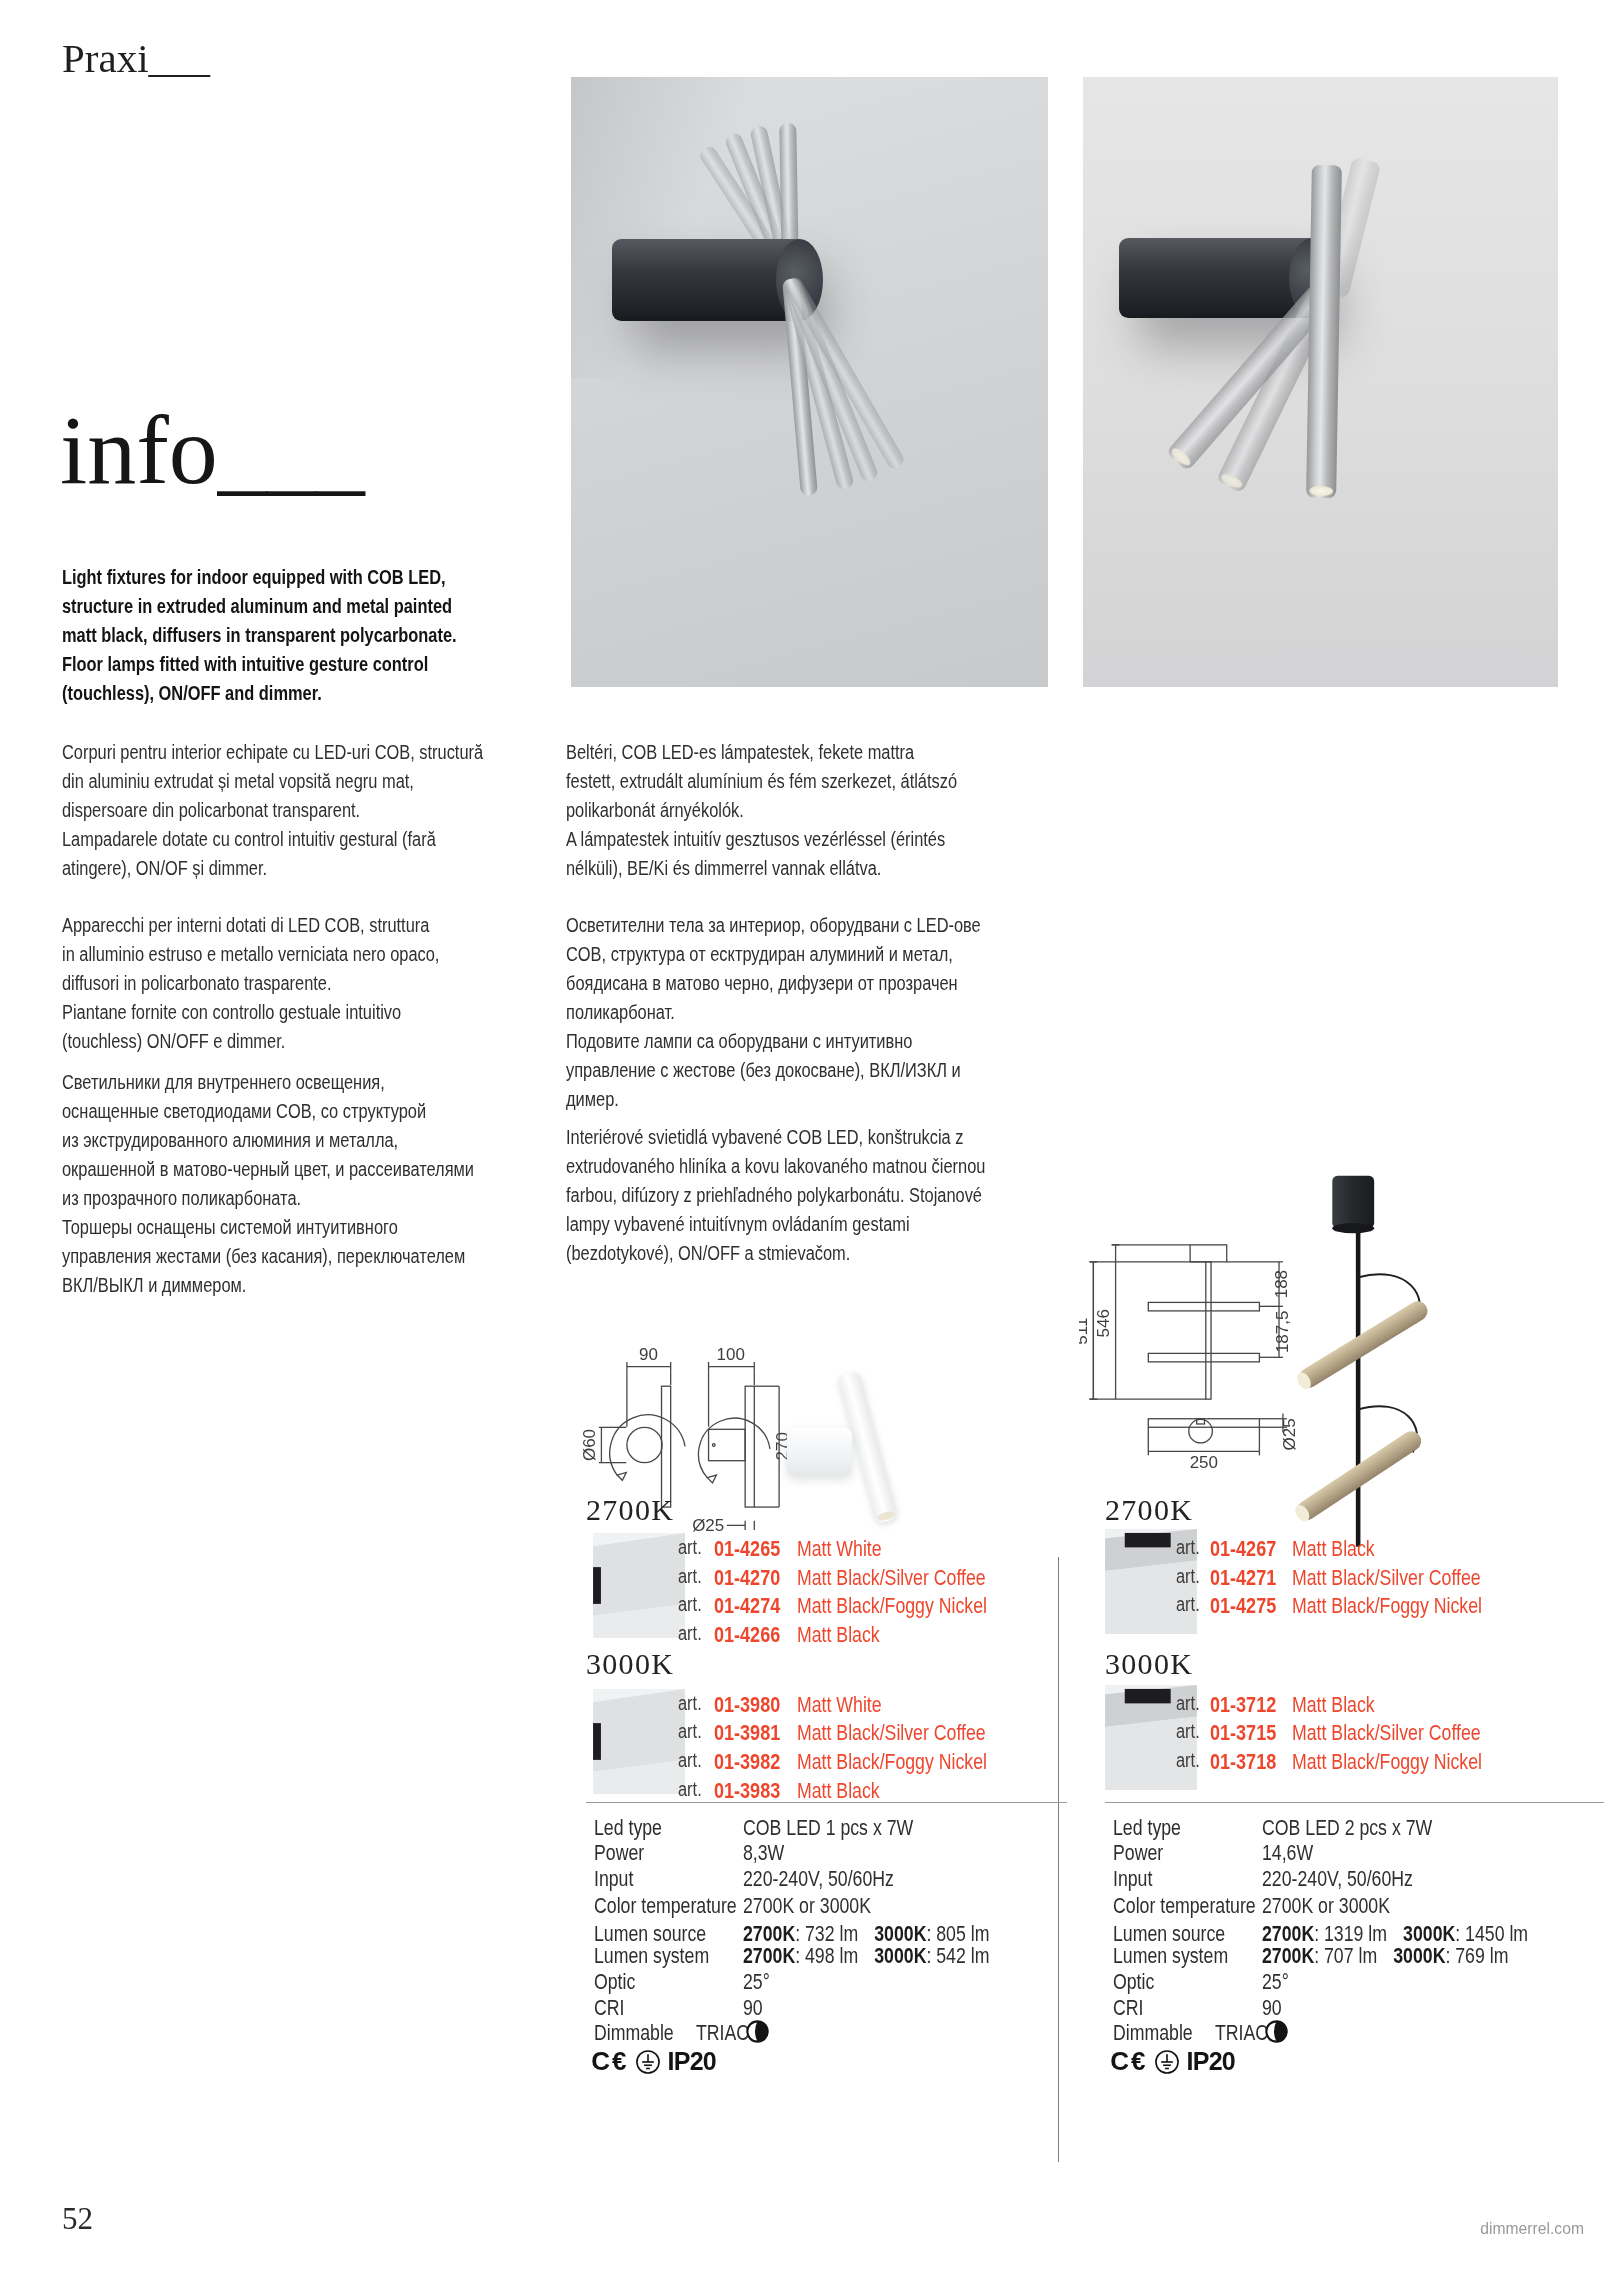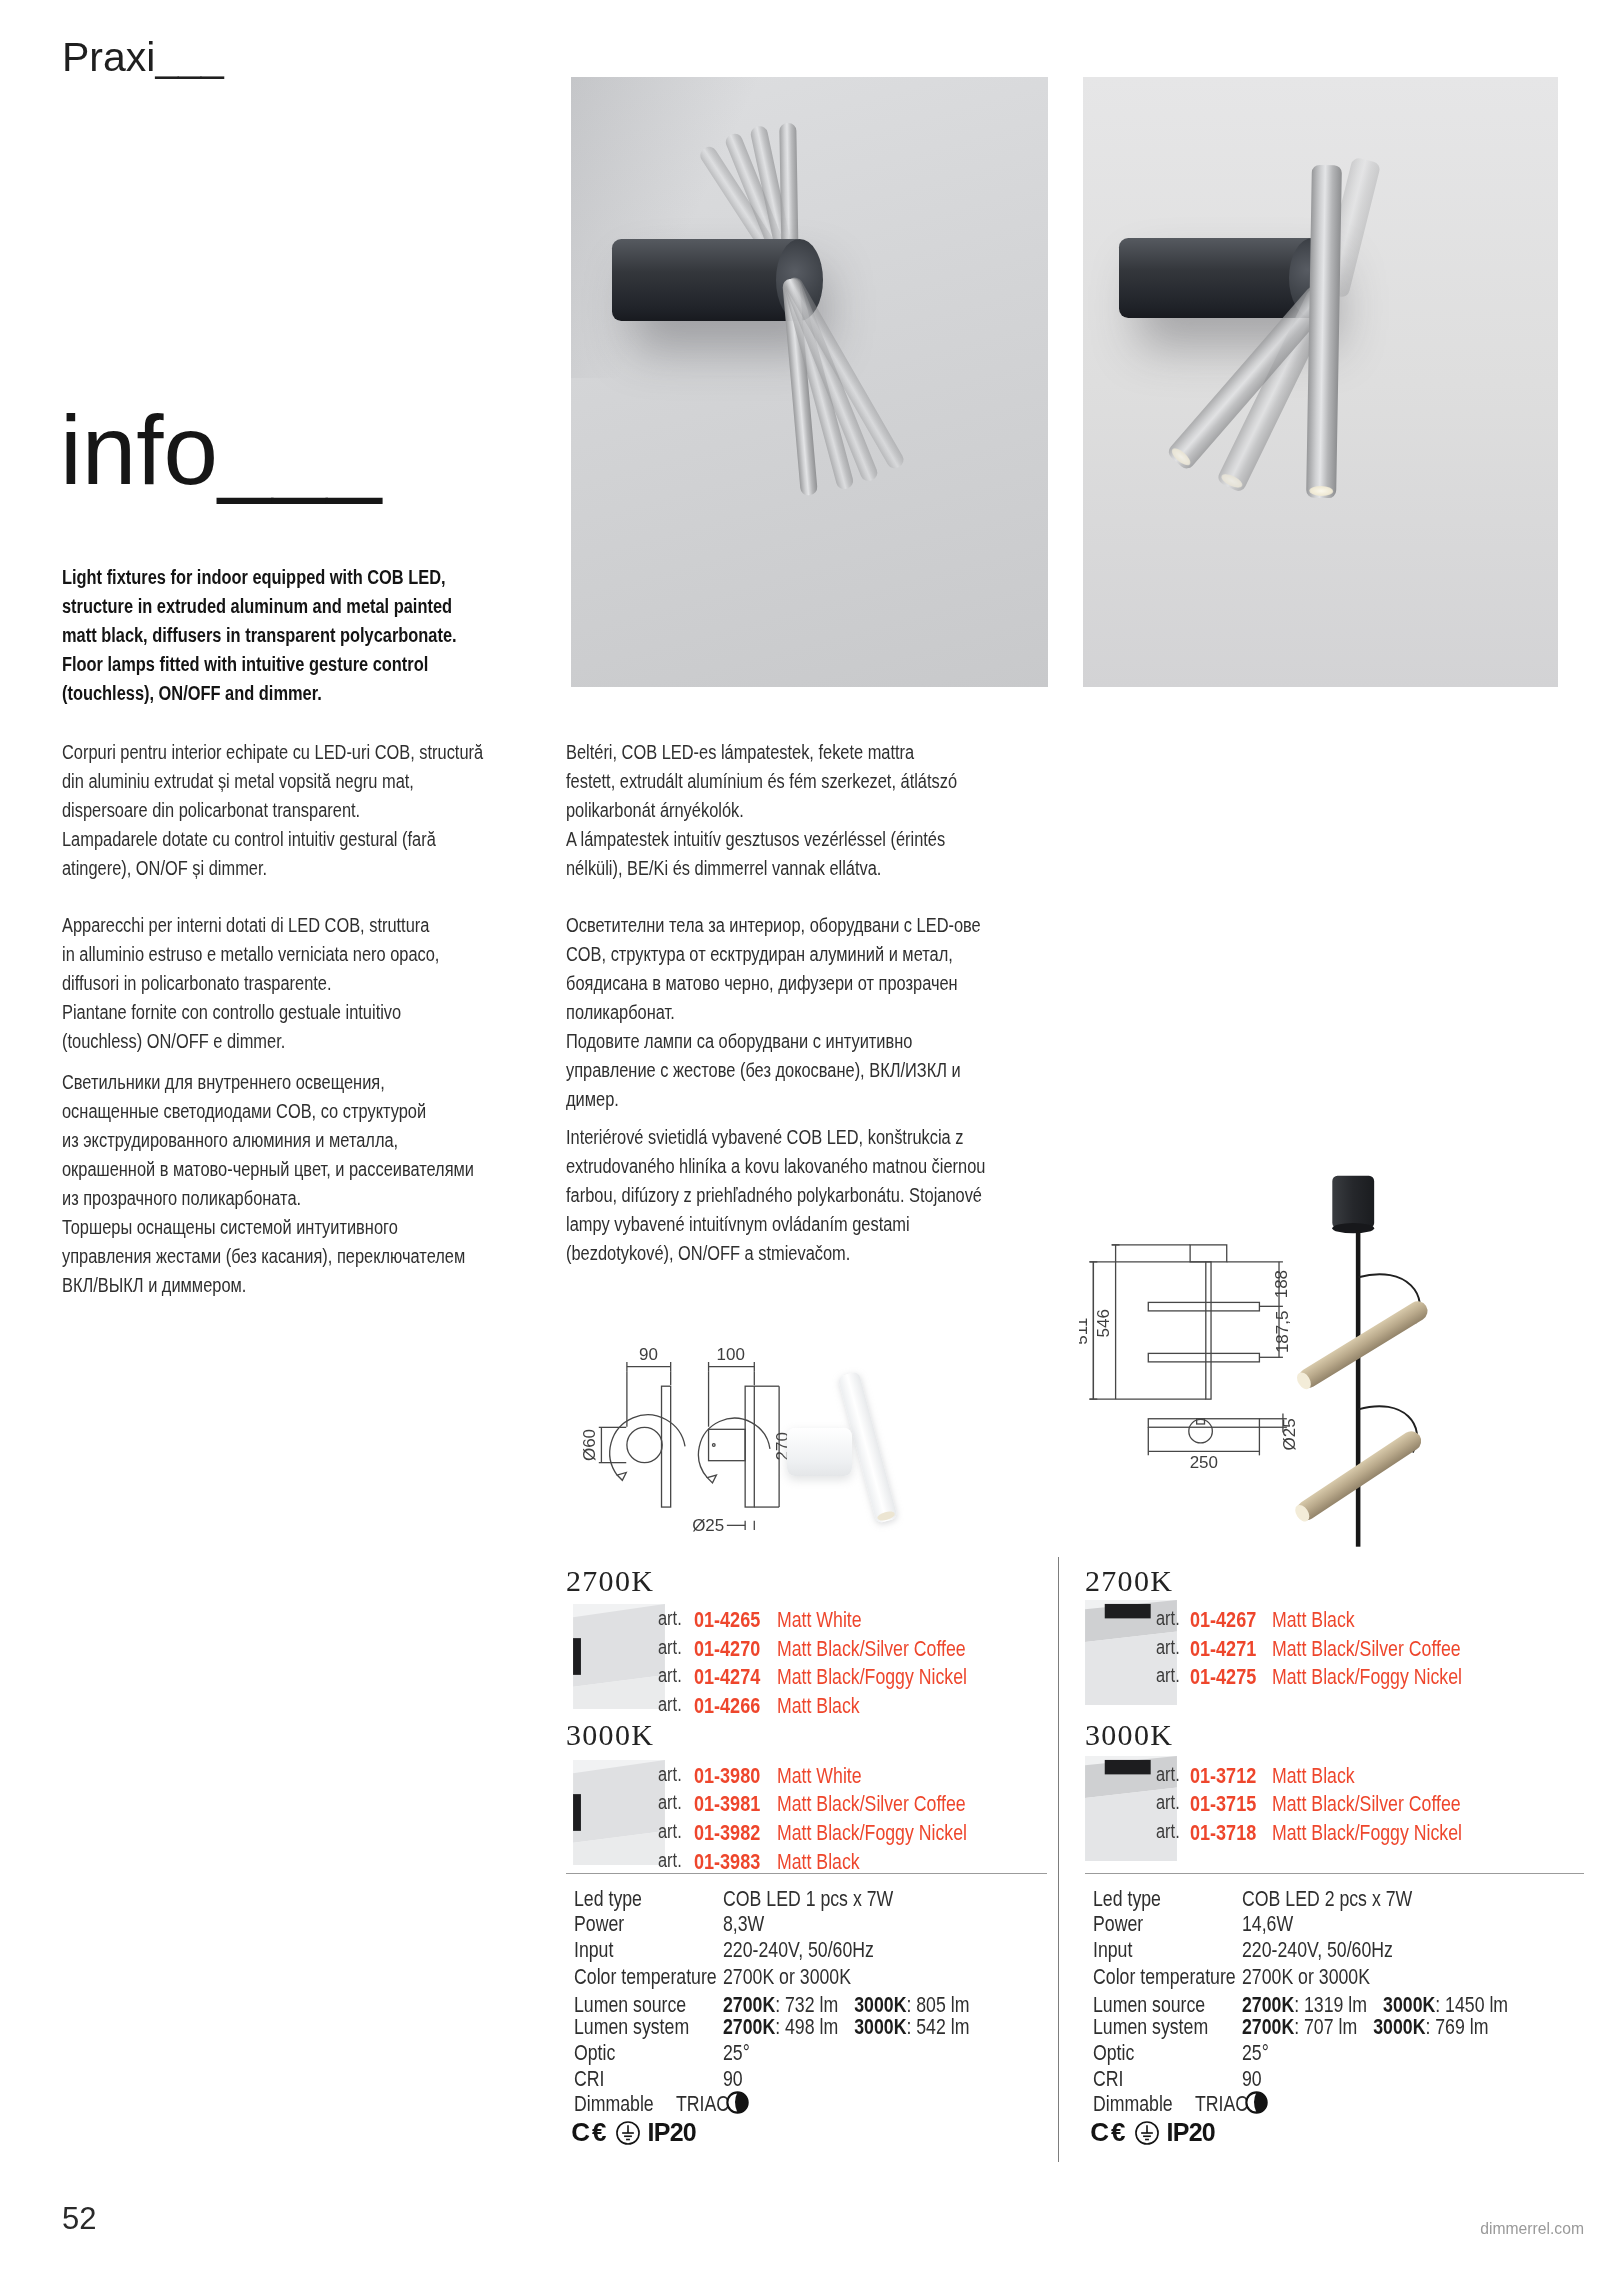--- a/index.html
+++ b/index.html
@@ -1,19 +1,19 @@
 <!DOCTYPE html>
 <html style="font-size:10.5px"><head>
 <meta charset="utf-8">
 <style>
   html,body{margin:0;padding:0;}
   body{width:1623px;height:2295px;position:relative;background:#ffffff;
        font-family:"Liberation Sans",sans-serif;color:#2e2e2e;overflow:hidden;}
   .abs{position:absolute;}
-  .serif{font-family:Liberation Sans, sans-serif;}
+  .serif{font-family:Liberation Serif, serif;}
   .cond{transform:scaleX(.82);transform-origin:0 0;display:inline-block;white-space:nowrap;}
   .para{font-size:20px;line-height:29px;white-space:pre-line;color:#2f2f2f;
         transform:scaleX(.82);transform-origin:0 0;width:589px;}
   .para.bold{font-weight:bold;color:#141414;}
 
   
   .photo{position:absolute;top:77px;height:610px;overflow:hidden;}
   .photo-left{left:571px;width:477px;background:linear-gradient(165deg,#dddee0 0%,#d3d4d6 45%,#c8c9cb 100%);}
   .photo-right{left:1083px;width:475px;background:linear-gradient(180deg,#e6e6e7 0%,#dedede 50%,#d3d3d5 100%);}
   .photo-left::before{content:"";position:absolute;left:-52px;top:-39px;width:275px;height:340px;
@@ -22,21 +22,21 @@
        background:linear-gradient(180deg,#565a60 0%,#34373c 40%,#202329 85%,#181a1f 100%);
        box-shadow:19.6px 29.5px 46px rgba(60,60,65,.35);}
   .cyl .cap{position:absolute;right:-17px;top:0;height:100%;width:47px;border-radius:50%;
        background:radial-gradient(circle at 40% 40%,#585c63 0%,#3c4046 55%,#2a2d33 100%);}
   .tube{position:absolute;border-radius:7.9px;
        background:linear-gradient(90deg,#97989a 0%,#cfd0d2 30%,#e4e5e7 45%,#b4b5b7 70%,#8d8e90 100%);}
   .tube .glow{position:absolute;left:2.6px;right:2.6px;bottom:2px;height:10.5px;border-radius:50%;
        background:radial-gradient(#fbf8ec 0%,#efe9d4 60%,rgba(239,233,212,0) 100%);}
 
   
-  .col{position:absolute;top:1561px;height:615px;}
+  .col{position:absolute;top:1490px;height:615px;margin-left:20px;}
   .col-left{left:566px;width:481px;}
   .col-right{left:1085px;width:499px;}
   .temp{position:absolute;font-family:"Liberation Serif","DejaVu Serif",serif;
         font-size:30px;color:#232323;letter-spacing:1.3px;}
   .thumb{position:absolute;width:92px;height:105px;}
   .art-row{position:absolute;height:29px;width:100%;}
   .art-lbl{position:absolute;font-size:20px;color:#3c3c3c;}
   .code{position:absolute;font-size:22px;font-weight:700;color:#ee462c;}
   .finish{position:absolute;font-size:21.6px;color:#ee462c;}
   .col-left .art-lbl{left:92px;} .col-left .code{left:128px;} .col-left .finish{left:211px;}

